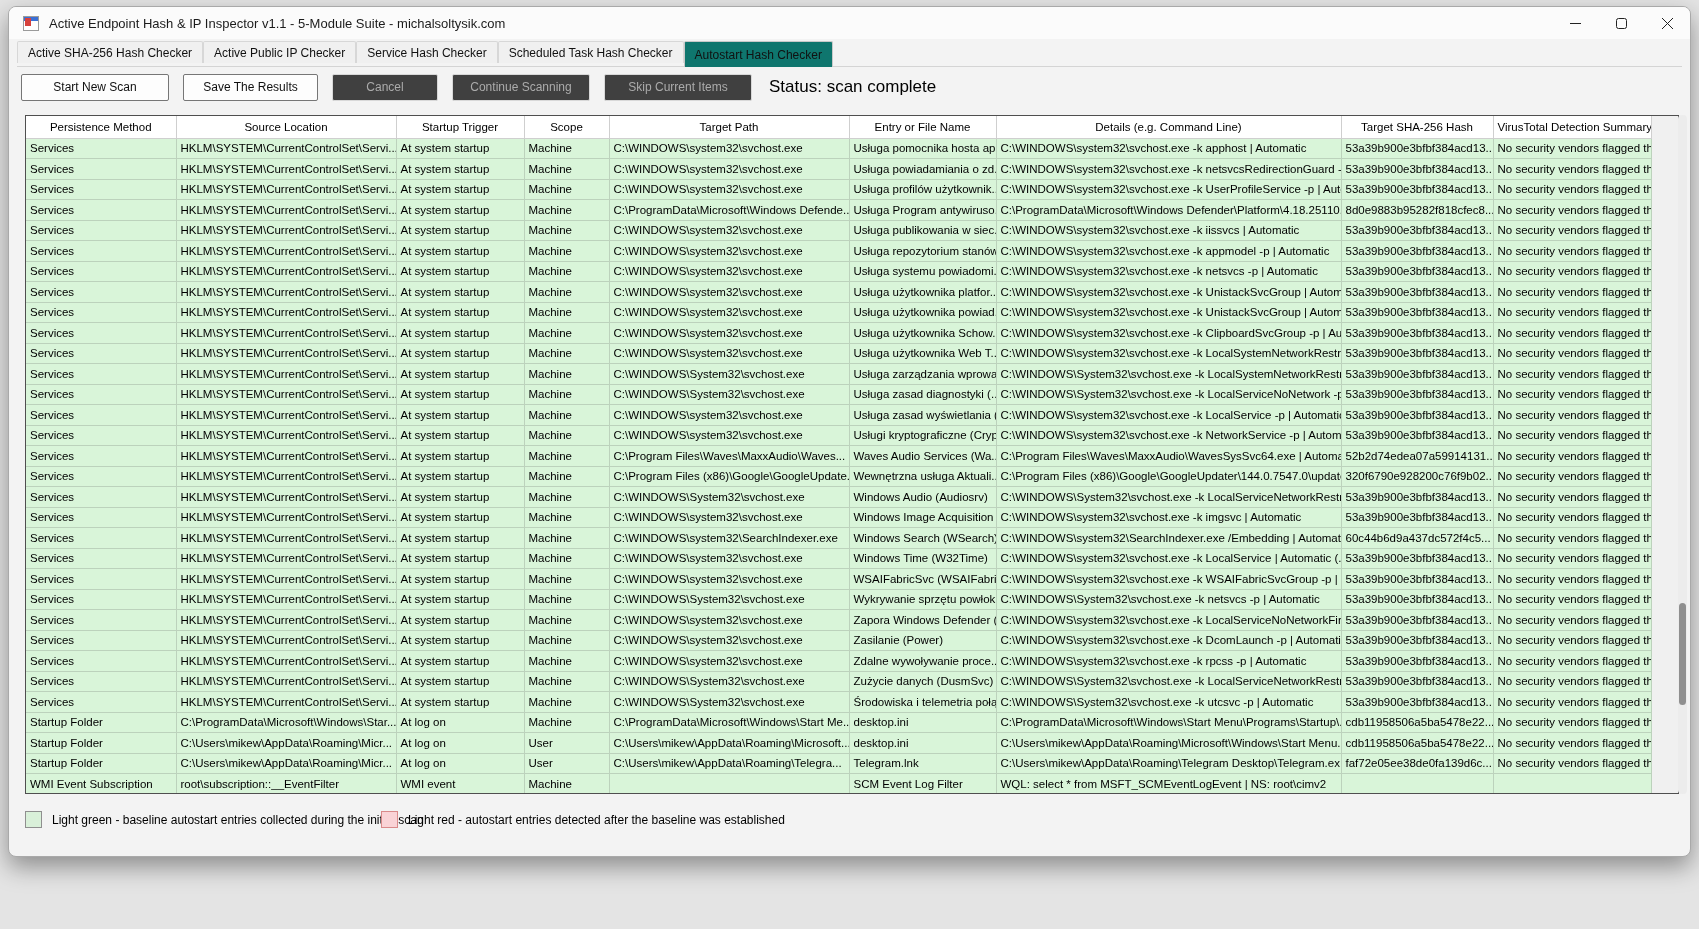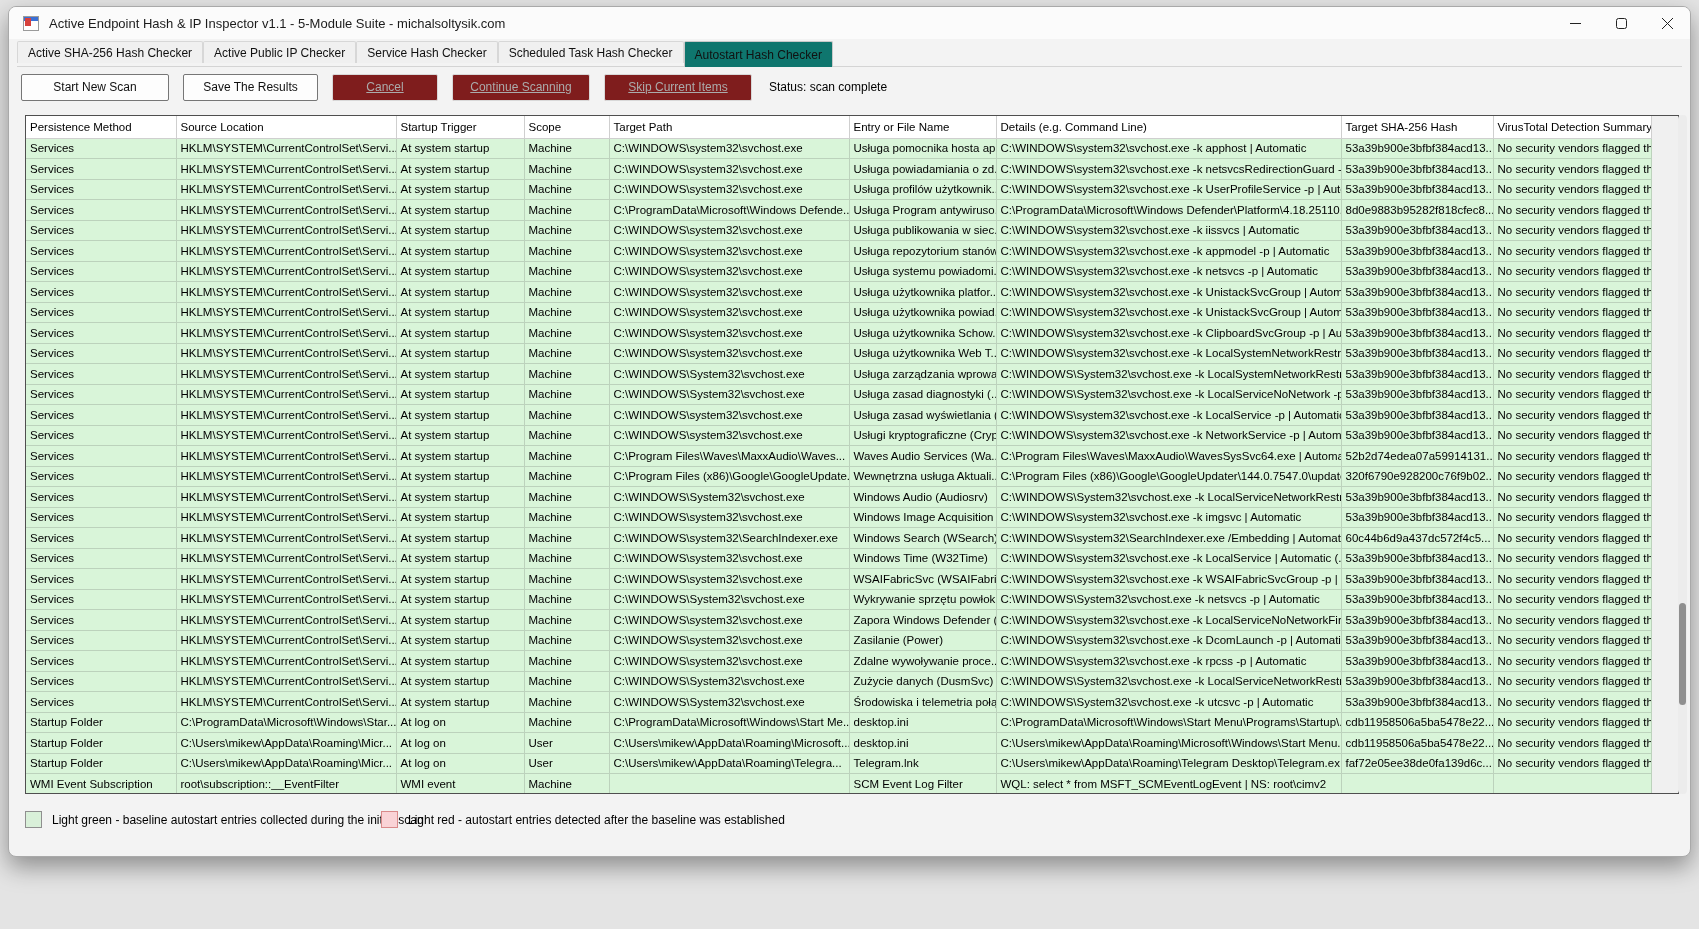--- a/index.html
+++ b/index.html
@@ -29,30 +29,30 @@
   .tab { height:22px; padding:0 10px; display:flex; align-items:center; font-size:12px;
          color:#111; background:#f0f0f0; border:1px solid #d7d7d7; border-bottom:none;
          white-space:nowrap; border-radius:2px 2px 0 0; }
   .tab.active { height:26px; background:#0f766e; border-color:#c9c9c9; position:relative; z-index:2; }
 
   
   .toolbar { position:absolute; left:12px; top:66px; right:12px; height:28px; display:flex;
              align-items:center; gap:13px; }
   .tbtn { height:27px; font-family:"Liberation Sans", sans-serif; font-size:12px; color:#0f0f0f;
           background:#fdfdfd; border:1px solid #767676; border-radius:2px; white-space:nowrap; }
-  .tbtn.disabled { color:#ababab; border-color:#d8d8d8; background:#7f1d1d;text-decoration:underline; }
+  .tbtn.disabled { color:#ababab; border-color:#d8d8d8; background:#404040; }
   .tbtn.w0{width:148px}.tbtn.w1{width:135px}.tbtn.w2{width:106px}.tbtn.w3{width:138px}.tbtn.w4{width:148px}
-  .status { margin-left:4px; font-size:12px; color:#000; white-space:nowrap; }
+  .status { margin-left:4px; font-size:17px; color:#000; white-space:nowrap; }
 
   
   .grid-wrap { position:absolute; left:16px; top:108px; width:1654px; height:679px;
                border:1px solid #4f4f4f; background:#f0f0f0; overflow:hidden; }
   table.grid { border-collapse:collapse; table-layout:fixed; width:1652px; }
   table.grid th { height:22px; background:#ffffff; font-weight:normal; font-size:11.5px;
-                  text-align:left; padding:0 4px; border:1px solid #cfcfcf; border-top:none;
+                  text-align:center; padding:0 4px; border:1px solid #cfcfcf; border-top:none;
                   white-space:nowrap; overflow:hidden; color:#000; }
   table.grid td { height:20.5px; background:#d9f5d9; font-size:11.5px; color:#000;
                   padding:0 4px; border:1px solid #bcd2bc; white-space:nowrap; overflow:hidden; }
   table.grid th:first-child, table.grid td:first-child { border-left:none; }
   table.grid td.filler, table.grid th.filler { background:#f0f0f0; border-color:#f0f0f0 #f0f0f0 #f0f0f0 #bcd2bc; }
   table.grid th.filler { border:none; background:#f0f0f0; }
 
   
   .vscroll { position:absolute; right:3px; top:108px; width:9px; height:679px; background:#ececec;
              border-radius:4px; }

